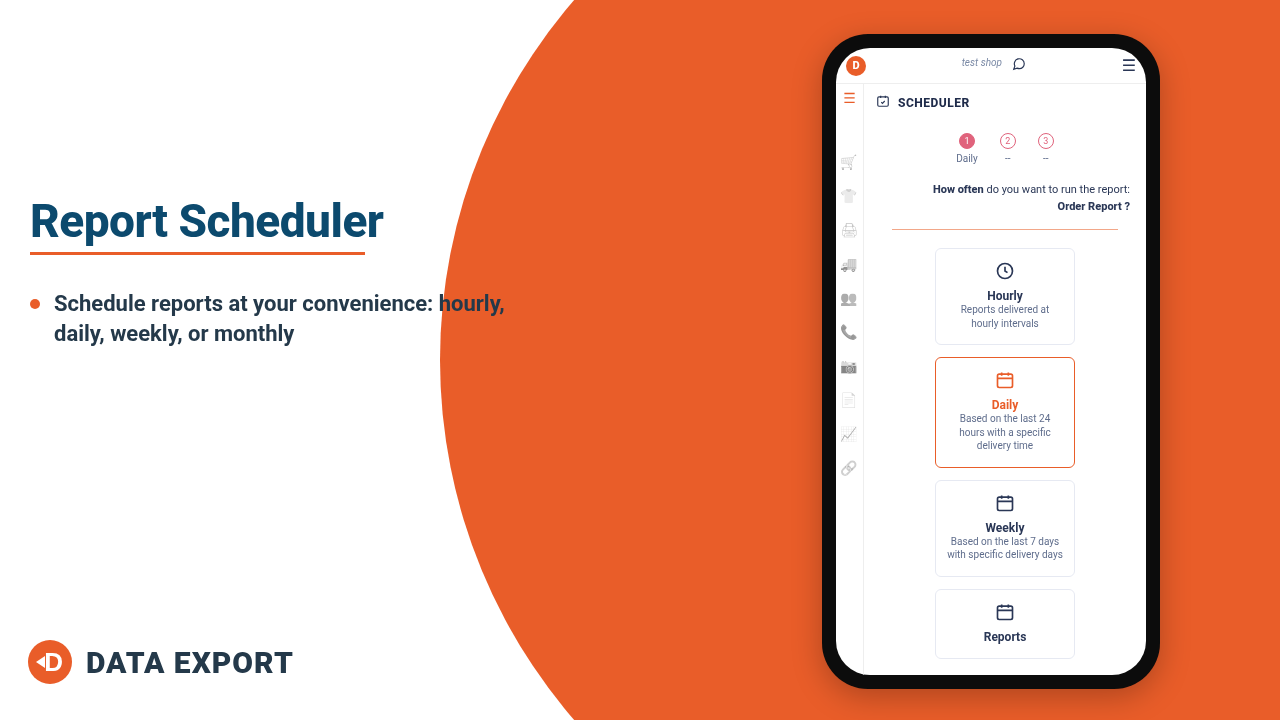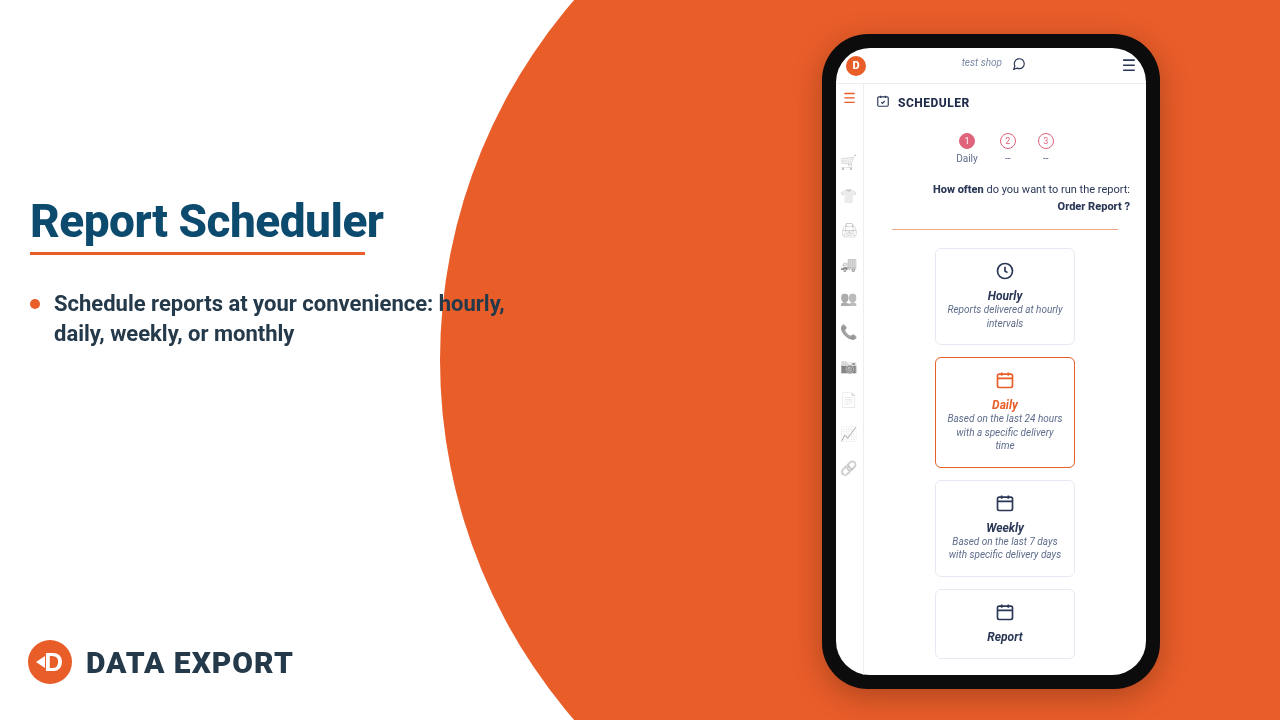--- a/index.html
+++ b/index.html
@@ -154,21 +154,21 @@
   .step-circle.active { background:#e0637c; color:#fff; border-color:#e0637c; }
   .step-label { font-size:10px; color:#5f6d8c; }
 
   .prompt {
     text-align:right; font-size:11px; color:#2a3756; margin-top:18px; padding:0 10px;
     line-height:1.5;
   }
   .prompt .bold { font-weight:800; }
   .divider { height:1px; background:#e96d3a; margin:14px 22px 18px; opacity:.6; }
 
-  .options { display:flex; flex-direction:column; align-items:center; gap:12px; padding-bottom:10px;font-style:italic; }
+  .options { display:flex; flex-direction:column; align-items:center; gap:12px; padding-bottom:10px; }
   .option-card {
     width: 140px;
     border:1px solid #e6e9f2;
     border-radius:6px;
     padding:12px 10px 14px;
     text-align:center;
     cursor:pointer;
     background:#fff;
   }
   .option-card.selected { border-color:#e95d29; }
@@ -292,20 +292,20 @@
                   <path d="M8 3v4M16 3v4M3 10h18"></path>
                 </svg></div>
               <div class="option-title">Weekly</div>
               <div class="option-desc">Based on the last 7 days with specific delivery days</div>
             </div>
             <div class="option-card">
               <div class="option-icon"><svg width="20" height="20" viewBox="0 0 24 24" fill="none" stroke="currentColor" stroke-width="2">
                   <rect x="3" y="5" width="18" height="16" rx="2"></rect>
                   <path d="M8 3v4M16 3v4M3 10h18"></path>
                 </svg></div>
-              <div class="option-title">Report</div>
+              <div class="option-title">Reports</div>
             </div>
           </div>
       </div>
     </div>
 
   </div>
 </div>
 
 </body></html>

